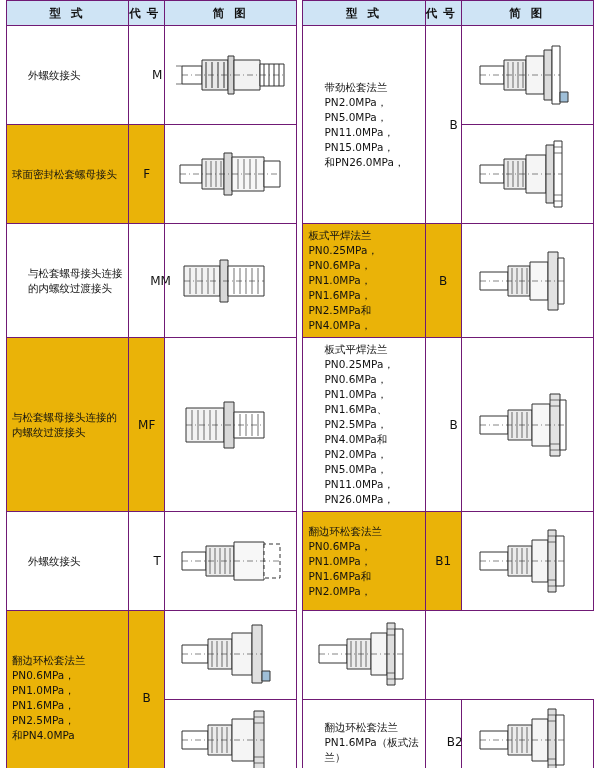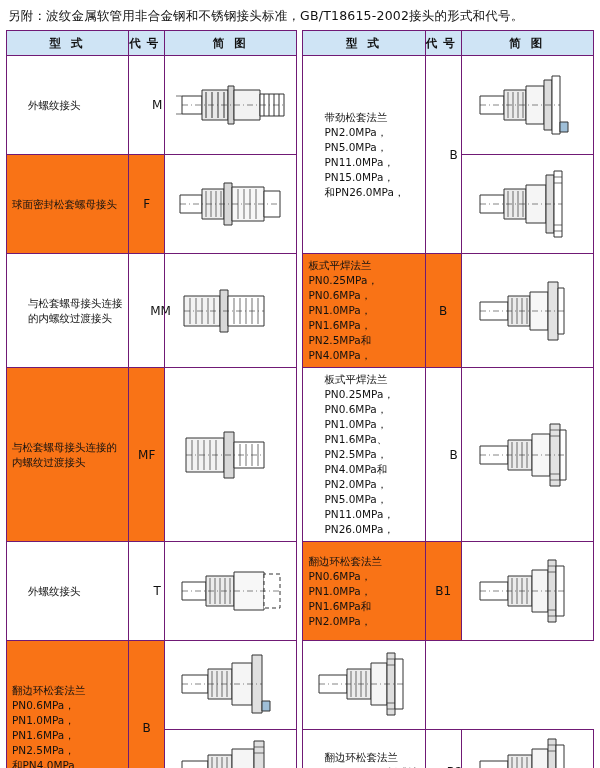--- a/index.html
+++ b/index.html
@@ -33,33 +33,32 @@
     font-size:10.5px;
     line-height:15px;
     padding:4px 5px;
     vertical-align:middle;
   }
   .code{
     text-align:center;
     font-size:12px;
     vertical-align:middle;
   }
-  .yellow{background:#f97316;}
+  .yellow{background:#eab308;}
   .white{background:#ffffff;padding-left:21px;}
   .fig{background:#ffffff;text-align:center;vertical-align:middle;padding:0;}
   .fig svg{display:block;margin:0 auto;}
   .mid-gap{width:4px;border:none;background:#ffffff;}
   .lbl{display:block;}
 </style>
 </head>
 <body>
 
 <div class="page">
 
-  <div class="title">另附：波纹金属软管用非合金钢和不锈钢接头标准，GB/T18615-2002接头的形式和代号。</div>
 
   <table>
     <colgroup>
       <col style="width:122px">
       <col style="width:36px">
       <col style="width:132px">
       <col style="width:6px">
       <col style="width:122px">
       <col style="width:36px">
       <col style="width:132px">

